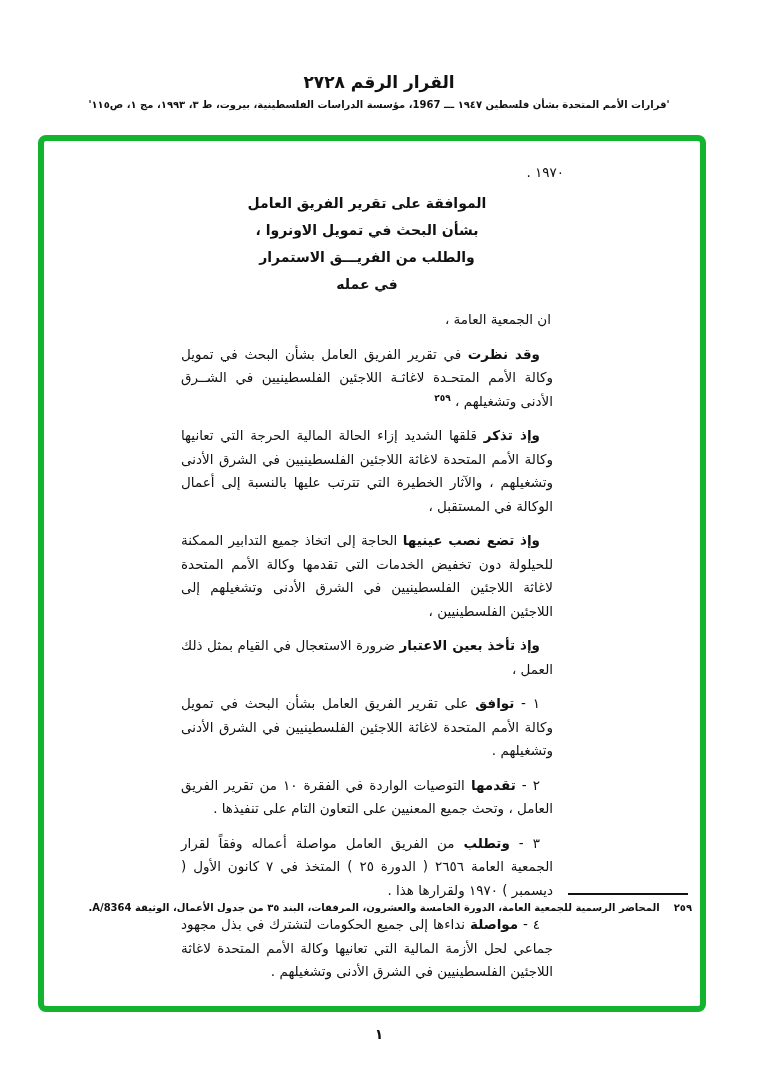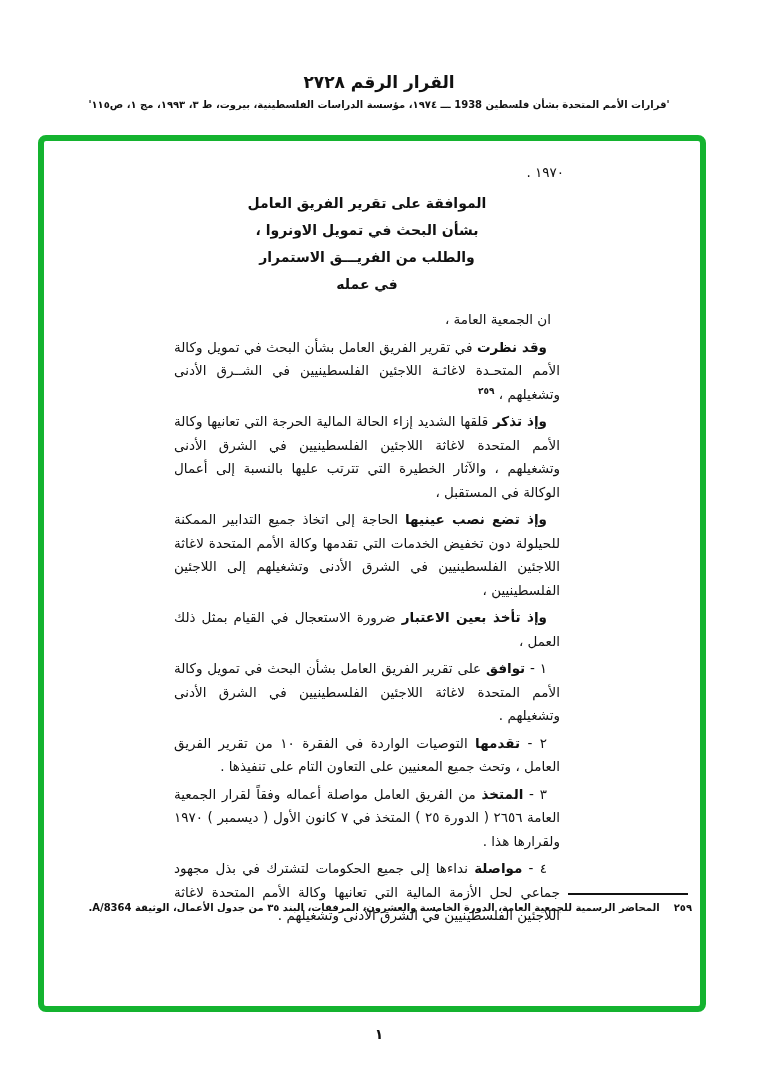--- a/index.html
+++ b/index.html
@@ -32,21 +32,21 @@
   .content {
     position: absolute; left: 170px; top: 160px; width: 394px;
     direction: rtl;
     font-size: 13.5px; line-height: 23.5px;
     text-align: justify; text-justify: inter-word;
   }
   .intro-line1 { text-align: right; white-space: nowrap; line-height: 24px; }
   .intro-year  { text-align: right;  line-height: 24px; }
   .doc-title { text-align: center; font-weight: bold; font-size: 14px; line-height: 27px; margin: 6px 0 10px 0; }
   .opening { font-weight: normal; text-align: right; padding-right: 13px; margin-bottom: 1px; }
-  .para { margin: 4px; text-indent: 13px; }
+  .para { margin: 11px; text-indent: 13px; }
   .para b { font-weight: bold; }
   sup.ref { font-size: 9px; font-weight: bold; line-height: 0; vertical-align: 5px; }
 
   
   .footnote {
     position: absolute; left: 70px; top: 893px; width: 622px;
     direction: rtl; font-size: 10px; font-weight: bold;
   }
   .fn-divider { width: 120px; height: 2px; background: #111111; margin: 0 4px 7px auto; }
   .fn-text { white-space: nowrap; }
@@ -58,21 +58,21 @@
     text-align: center; font-size: 14px; font-weight: bold;
   }
 </style>
 </head>
 <body>
 
 <div class="page">
 
   <div class="header">
     <div class="res-title">القرار الرقم ٢٧٢٨</div>
-    <div class="source">'قرارات الأمم المتحدة بشأن فلسطين 1938 ـــ ١٩٧٤، مؤسسة الدراسات الفلسطينية، بيروت، ط ٣، ١٩٩٣، مج ١، ص١١٥'</div>
+    <div class="source">'قرارات الأمم المتحدة بشأن فلسطين ١٩٤٧ ـــ 1967، مؤسسة الدراسات الفلسطينية، بيروت، ط ٣، ١٩٩٣، مج ١، ص١١٥'</div>
   </div>
 
   <div class="green-box"></div>
 
   <div class="content">
 
     <div class="intro-year">١٩٧٠ .</div>
 
     <div class="doc-title">
       <div>الموافقة على تقرير الفريق العامل</div>
@@ -88,21 +88,21 @@
     <p class="para"><b>وإذ تذكر</b><span> قلقها الشديد إزاء الحالة المالية الحرجة التي تعانيها وكالة الأمم المتحدة لاغاثة اللاجئين الفلسطينيين في الشرق الأدنى وتشغيلهم ، والآثار الخطيرة التي تترتب عليها بالنسبة إلى أعمال الوكالة في المستقبل ،</span></p>
 
     <p class="para"><b>وإذ تضع نصب عينيها</b><span> الحاجة إلى اتخاذ جميع التدابير الممكنة للحيلولة دون تخفيض الخدمات التي تقدمها وكالة الأمم المتحدة لاغاثة اللاجئين الفلسطينيين في الشرق الأدنى وتشغيلهم إلى اللاجئين الفلسطينيين ،</span></p>
 
     <p class="para"><b>وإذ تأخذ بعين الاعتبار</b><span> ضرورة الاستعجال في القيام بمثل ذلك العمل ،</span></p>
 
     <p class="para"><span>١ - </span><b>توافق</b><span> على تقرير الفريق العامل بشأن البحث في تمويل وكالة الأمم المتحدة لاغاثة اللاجئين الفلسطينيين في الشرق الأدنى وتشغيلهم .</span></p>
 
     <p class="para"><span>٢ - </span><b>تقدمها</b><span> التوصيات الواردة في الفقرة ١٠ من تقرير الفريق العامل ، وتحث جميع المعنيين على التعاون التام على تنفيذها .</span></p>
 
-    <p class="para"><span>٣ - </span><b>المتخذ</b><span> من الفريق العامل مواصلة أعماله وفقاً لقرار الجمعية العامة ٢٦٥٦ ( الدورة ٢٥ ) المتخذ في ٧ كانون الأول ( ديسمبر ) ١٩٧٠ ولقرارها هذا .</span></p>
+    <p class="para"><span>٣ - </span><b>وتطلب</b><span> من الفريق العامل مواصلة أعماله وفقاً لقرار الجمعية العامة ٢٦٥٦ ( الدورة ٢٥ ) المتخذ في ٧ كانون الأول ( ديسمبر ) ١٩٧٠ ولقرارها هذا .</span></p>
 
     <p class="para"><span>٤ - </span><b>مواصلة</b><span> نداءها إلى جميع الحكومات لتشترك في بذل مجهود جماعي لحل الأزمة المالية التي تعانيها وكالة الأمم المتحدة لاغاثة اللاجئين الفلسطينيين في الشرق الأدنى وتشغيلهم .</span></p>
 
   </div>
 
   <div class="footnote">
     <div class="fn-divider"></div>
     <div class="fn-text"><span class="fn-ref">٢٥٩</span><span>المحاضر الرسمية للجمعية العامة، الدورة الخامسة والعشرون، المرفقات، البند ٣٥ من جدول الأعمال، الوثيقة A/8364.</span></div>
   </div>
 

